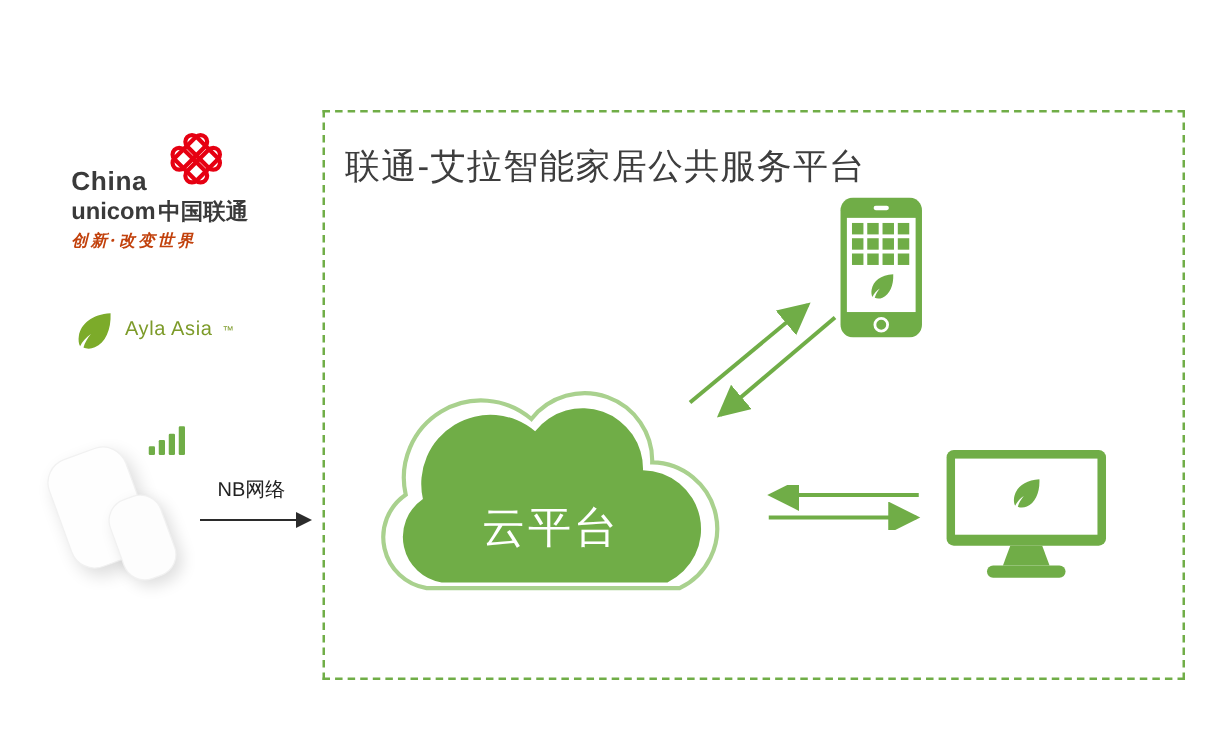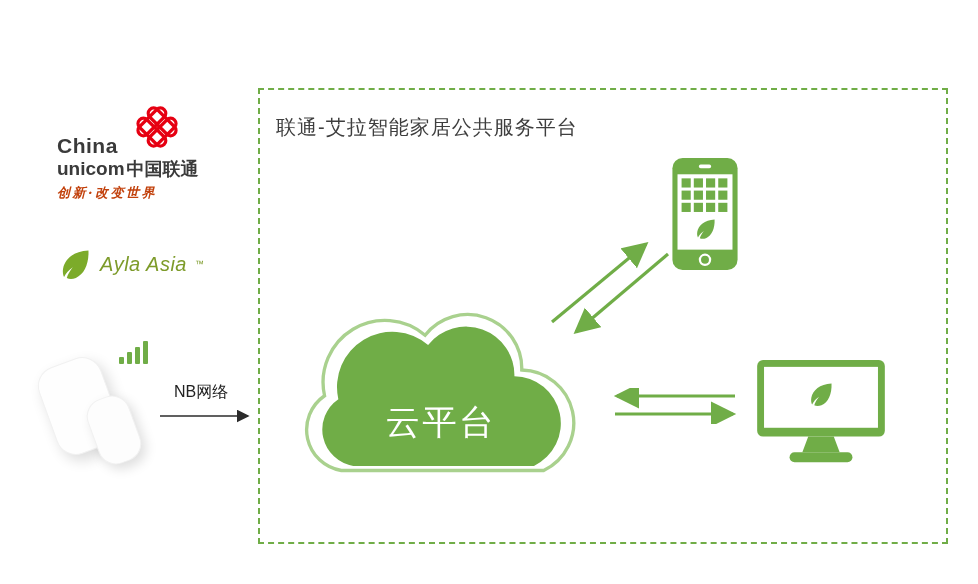--- a/index.html
+++ b/index.html
@@ -2,34 +2,34 @@
 <html><head>
 <meta charset="utf-8">
 <style>
   html,body{margin:0;padding:0;background:#ffffff;}
   .stage{position:relative;width:978px;height:584px;background:#ffffff;overflow:hidden;
          font-family:"Liberation Sans",sans-serif;}
   .abs{position:absolute;}
 
   
   .platform-box{left:258px;top:88px;width:690px;height:456px;border:2px dashed #70ad47;box-sizing:border-box;}
-  .platform-title{left:276px;top:114px;font-size:20px;color:#3e3e3e;letter-spacing:1px;font-weight:400;}
+  .platform-title{left:276px;top:114px;font-size:28px;color:#3e3e3e;letter-spacing:1px;font-weight:400;}
 
   
   .unicom{left:55px;top:100px;width:160px;height:108px;}
   .unicom .en-top{position:absolute;left:2px;top:34px;font-size:21px;font-weight:700;color:#3a3a3a;letter-spacing:.5px;}
   .unicom .en-line2{position:absolute;left:2px;top:57px;font-size:19px;font-weight:700;color:#3a3a3a;white-space:nowrap;}
   .unicom .cn{font-size:18px;margin-left:2px;}
   .unicom .tagline{position:absolute;left:2px;top:84px;font-size:13px;font-weight:700;font-style:italic;
                    color:#c2410c;letter-spacing:2.5px;font-family:"DejaVu Serif",serif;white-space:nowrap;}
   .knot{position:absolute;left:72px;top:0px;}
 
   
   .ayla{left:58px;top:247px;display:flex;align-items:center;gap:8px;}
-  .ayla .name{font-size:20px;color:#7d9b2a;letter-spacing:.5px;font-style:italic;}
+  .ayla .name{font-size:16px;color:#7d9b2a;letter-spacing:.5px;}
   .ayla sup{font-size:9px;color:#7d9b2a;}
 
   
   .dev-main{left:46px;top:360px;width:64px;height:90px;background:#fefefe;border:1px solid #f1f1f1;
             border-radius:20px;transform:rotate(-20deg);box-shadow:3px 7px 14px rgba(0,0,0,.14);}
   .dev-sub{left:92px;top:396px;width:42px;height:66px;background:#fdfdfd;border:1px solid #f1f1f1;
            border-radius:18px;transform:rotate(-20deg);box-shadow:3px 6px 12px rgba(0,0,0,.13);}
   .signal{left:119px;top:340px;display:flex;align-items:flex-end;gap:3px;height:24px;}
   .signal i{display:block;width:5px;background:#70ad47;border-radius:1px;}
 

